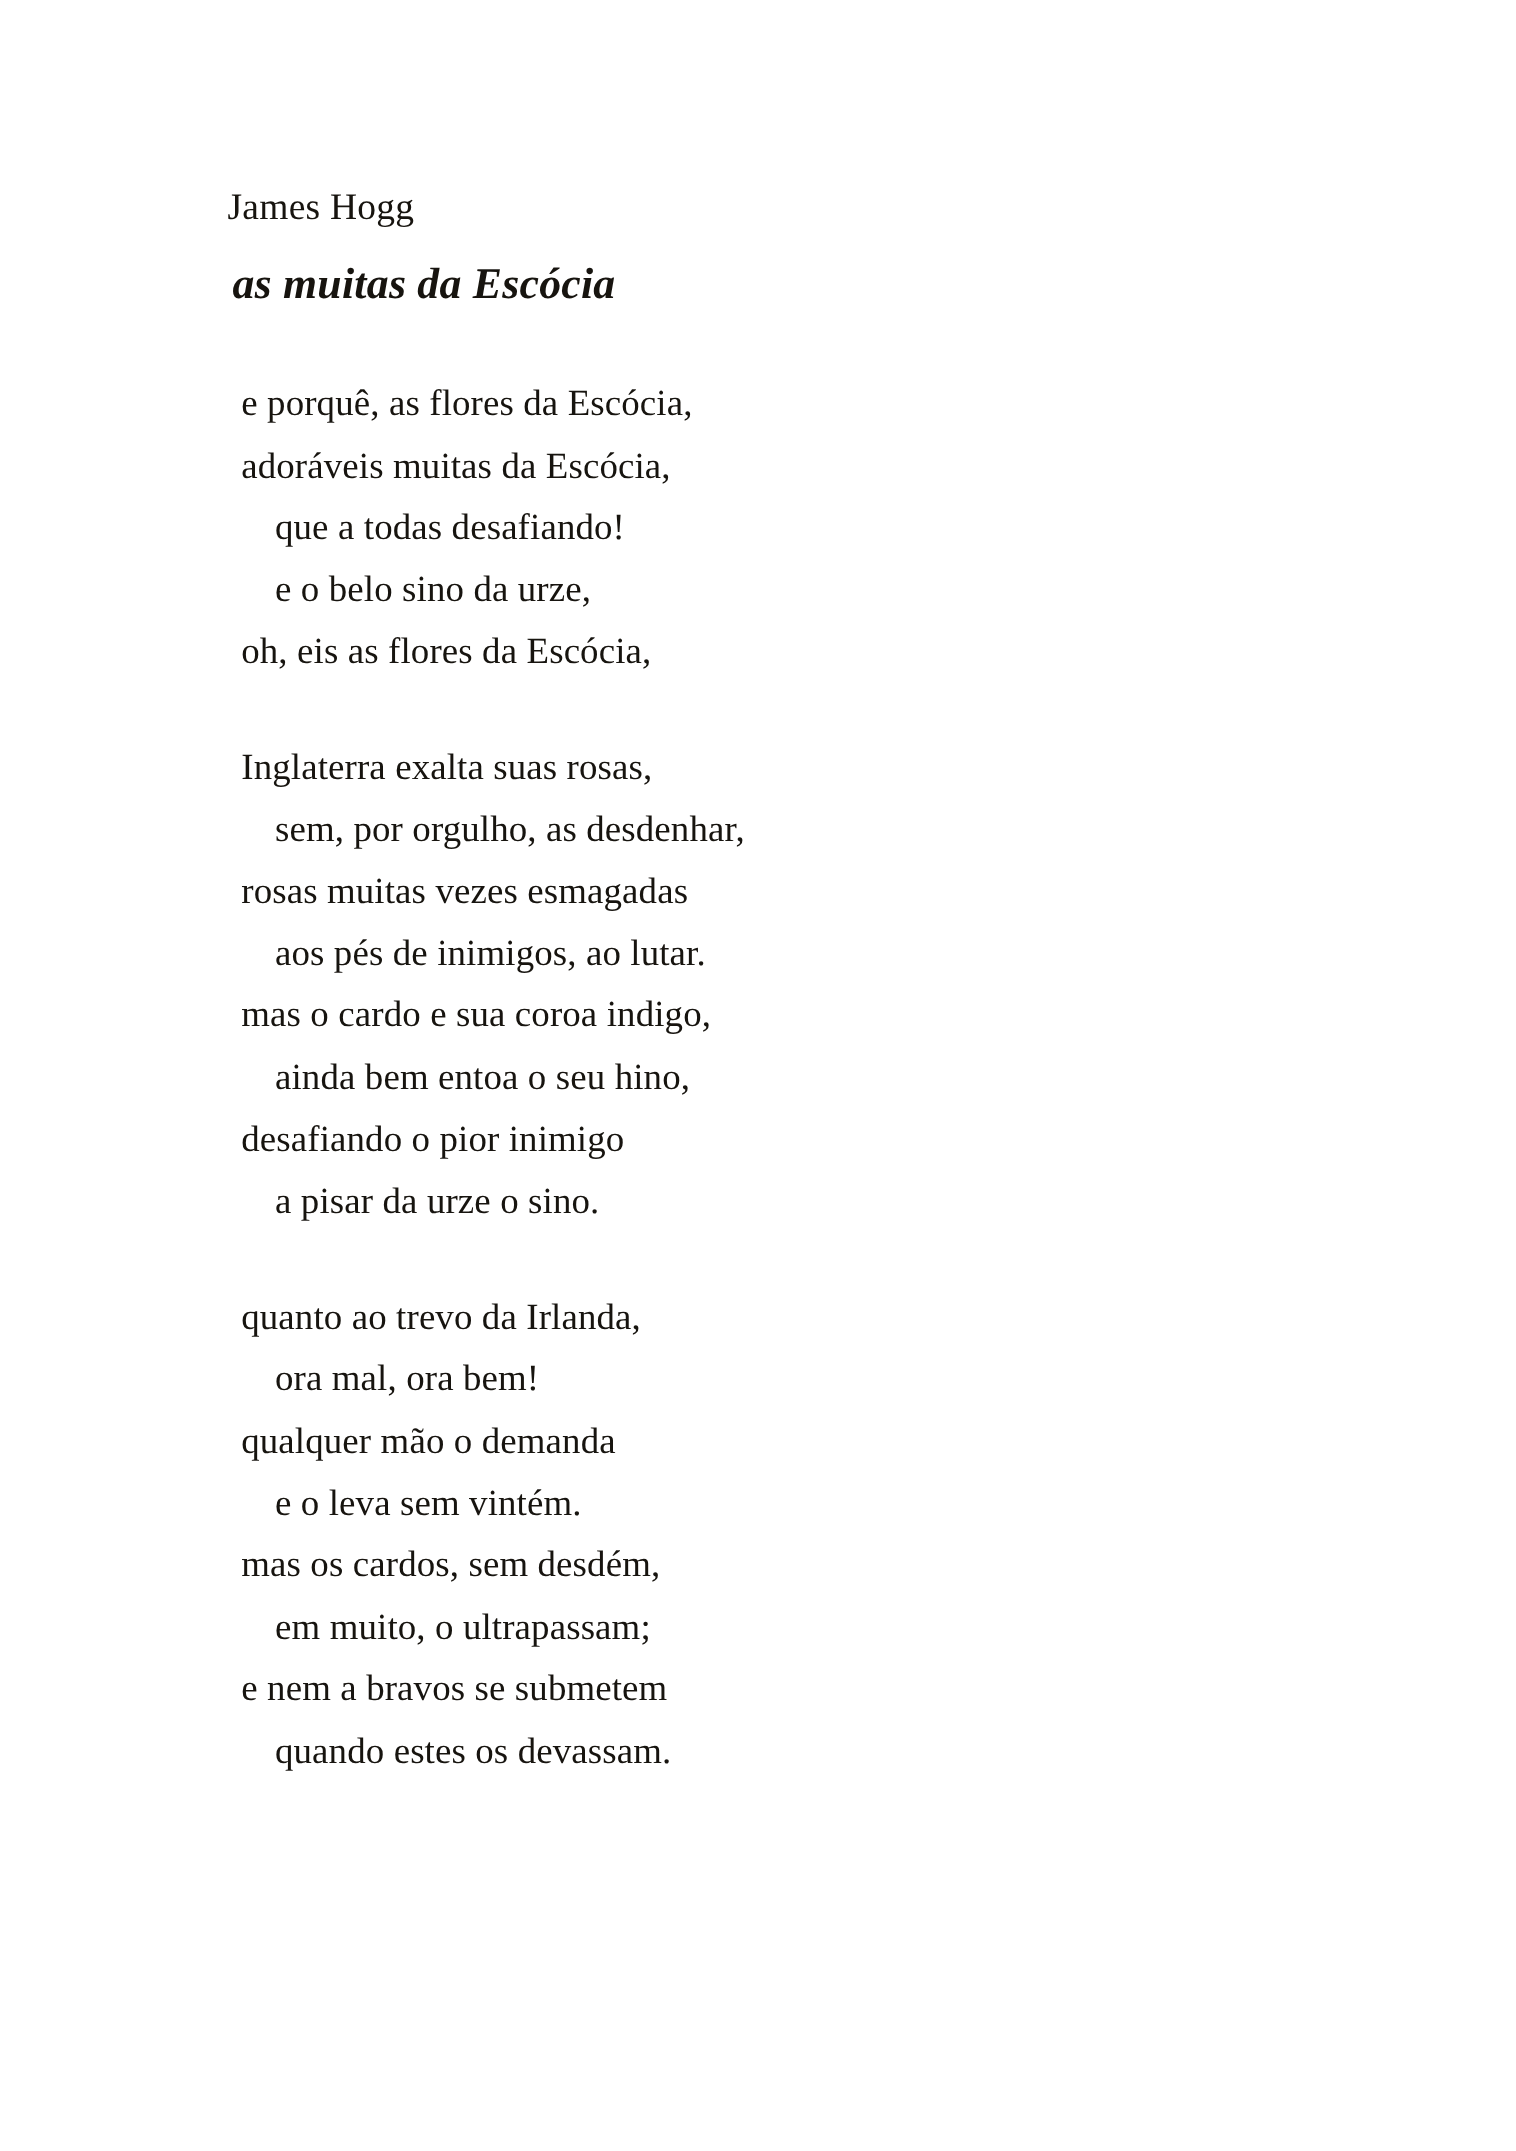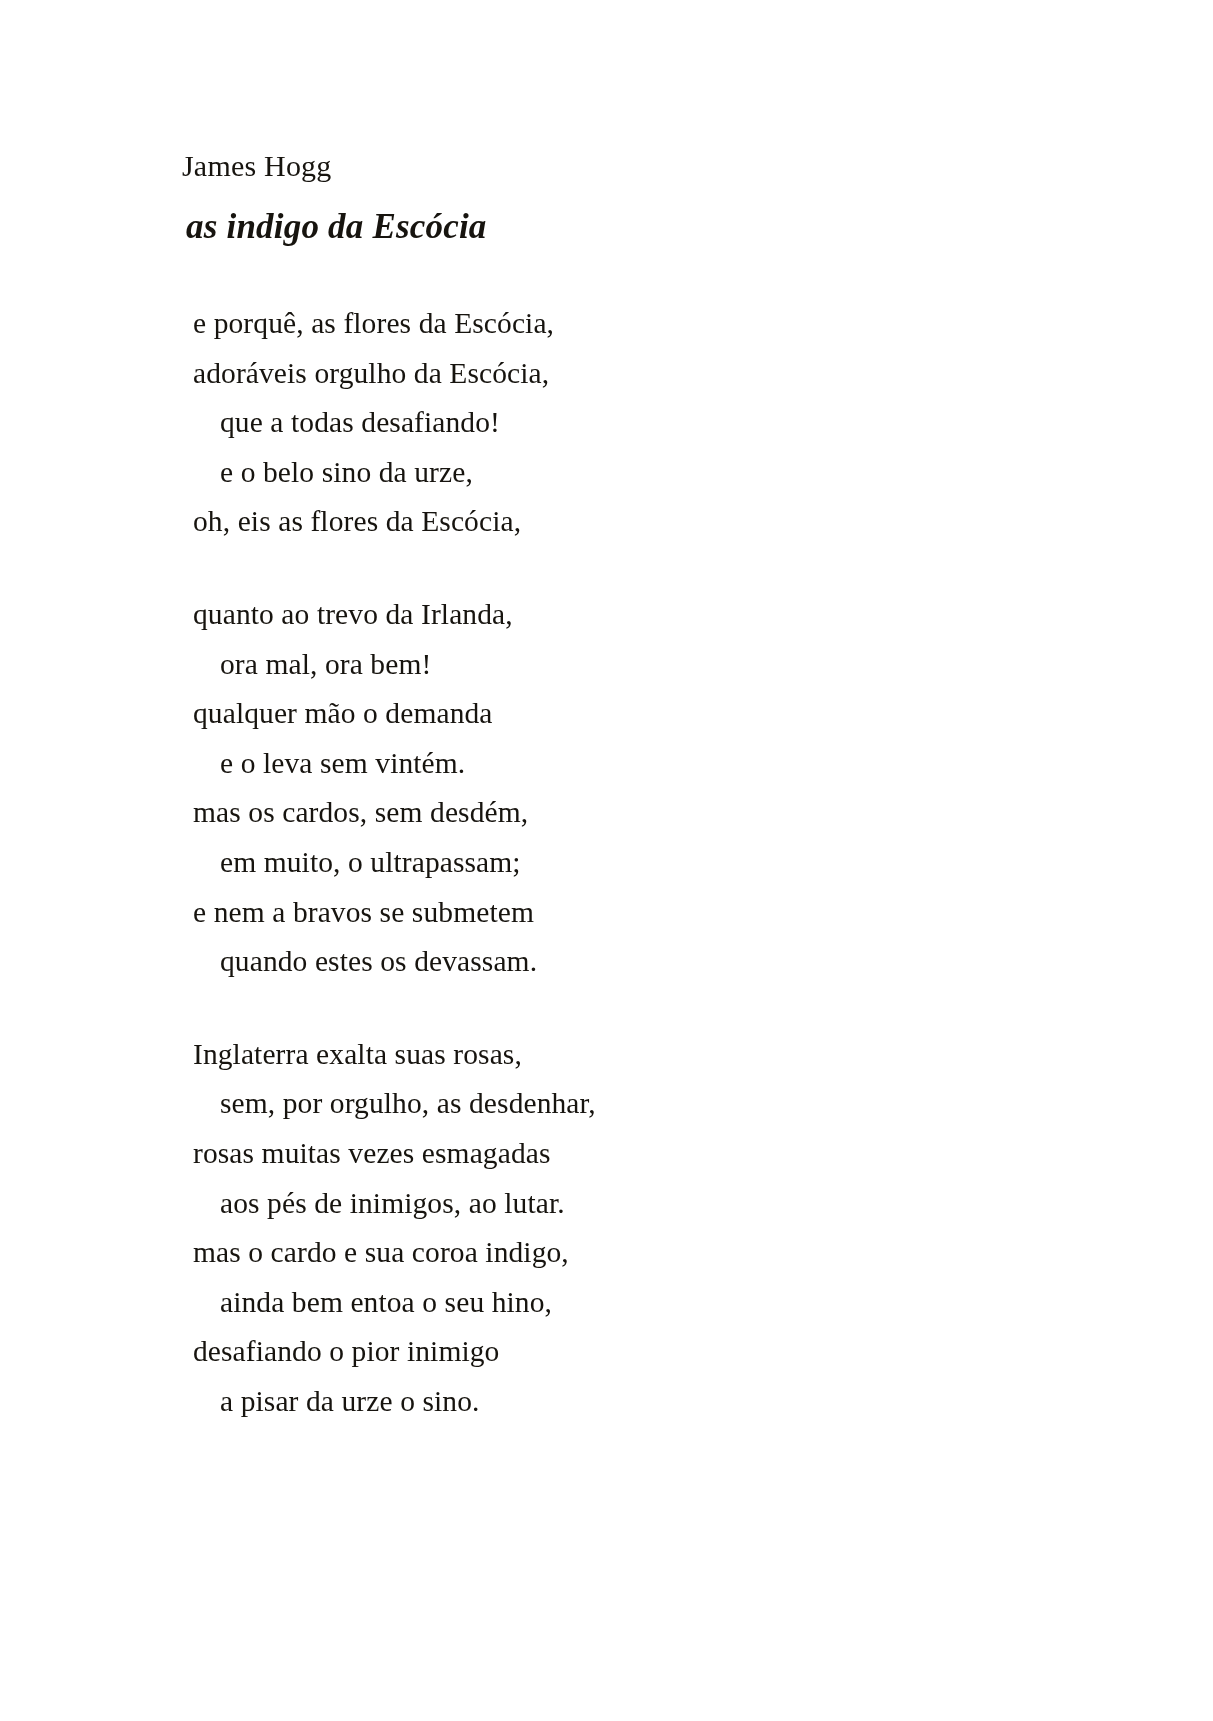--- a/index.html
+++ b/index.html
@@ -69,49 +69,49 @@
 </style>
 </head>
 <body>
 
 <div class="page" style="background: rgb(255, 255, 255); color: rgb(23, 20, 15);">
 
   <div class="text-block">
 
     <div class="author">James Hogg</div>
 
-    <div class="poem-title">as indigo da Escócia</div>
+    <div class="poem-title">as muitas da Escócia</div>
 
     <div class="stanzas">
         <div class="stanza">
           <div class="verse-line">e porquê, as flores da Escócia,</div>
-          <div class="verse-line">adoráveis orgulho da Escócia,</div>
+          <div class="verse-line">adoráveis muitas da Escócia,</div>
           <div class="verse-line indent">que a todas desafiando!</div>
           <div class="verse-line indent">e o belo sino da urze,</div>
           <div class="verse-line">oh, eis as flores da Escócia,</div>
+        </div>
+        <div class="stanza">
+          <div class="verse-line">Inglaterra exalta suas rosas,</div>
+          <div class="verse-line indent">sem, por orgulho, as desdenhar,</div>
+          <div class="verse-line">rosas muitas vezes esmagadas</div>
+          <div class="verse-line indent">aos pés de inimigos, ao lutar.</div>
+          <div class="verse-line">mas o cardo e sua coroa indigo,</div>
+          <div class="verse-line indent">ainda bem entoa o seu hino,</div>
+          <div class="verse-line">desafiando o pior inimigo</div>
+          <div class="verse-line indent">a pisar da urze o sino.</div>
         </div>
         <div class="stanza">
           <div class="verse-line">quanto ao trevo da Irlanda,</div>
           <div class="verse-line indent">ora mal, ora bem!</div>
           <div class="verse-line">qualquer mão o demanda</div>
           <div class="verse-line indent">e o leva sem vintém.</div>
           <div class="verse-line">mas os cardos, sem desdém,</div>
           <div class="verse-line indent">em muito, o ultrapassam;</div>
           <div class="verse-line">e nem a bravos se submetem</div>
           <div class="verse-line indent">quando estes os devassam.</div>
         </div>
-        <div class="stanza">
-          <div class="verse-line">Inglaterra exalta suas rosas,</div>
-          <div class="verse-line indent">sem, por orgulho, as desdenhar,</div>
-          <div class="verse-line">rosas muitas vezes esmagadas</div>
-          <div class="verse-line indent">aos pés de inimigos, ao lutar.</div>
-          <div class="verse-line">mas o cardo e sua coroa indigo,</div>
-          <div class="verse-line indent">ainda bem entoa o seu hino,</div>
-          <div class="verse-line">desafiando o pior inimigo</div>
-          <div class="verse-line indent">a pisar da urze o sino.</div>
-        </div>
       </div>
 
   </div>
 
   <div class="folio">266</div>
 
 </div>
 
 </body></html>

